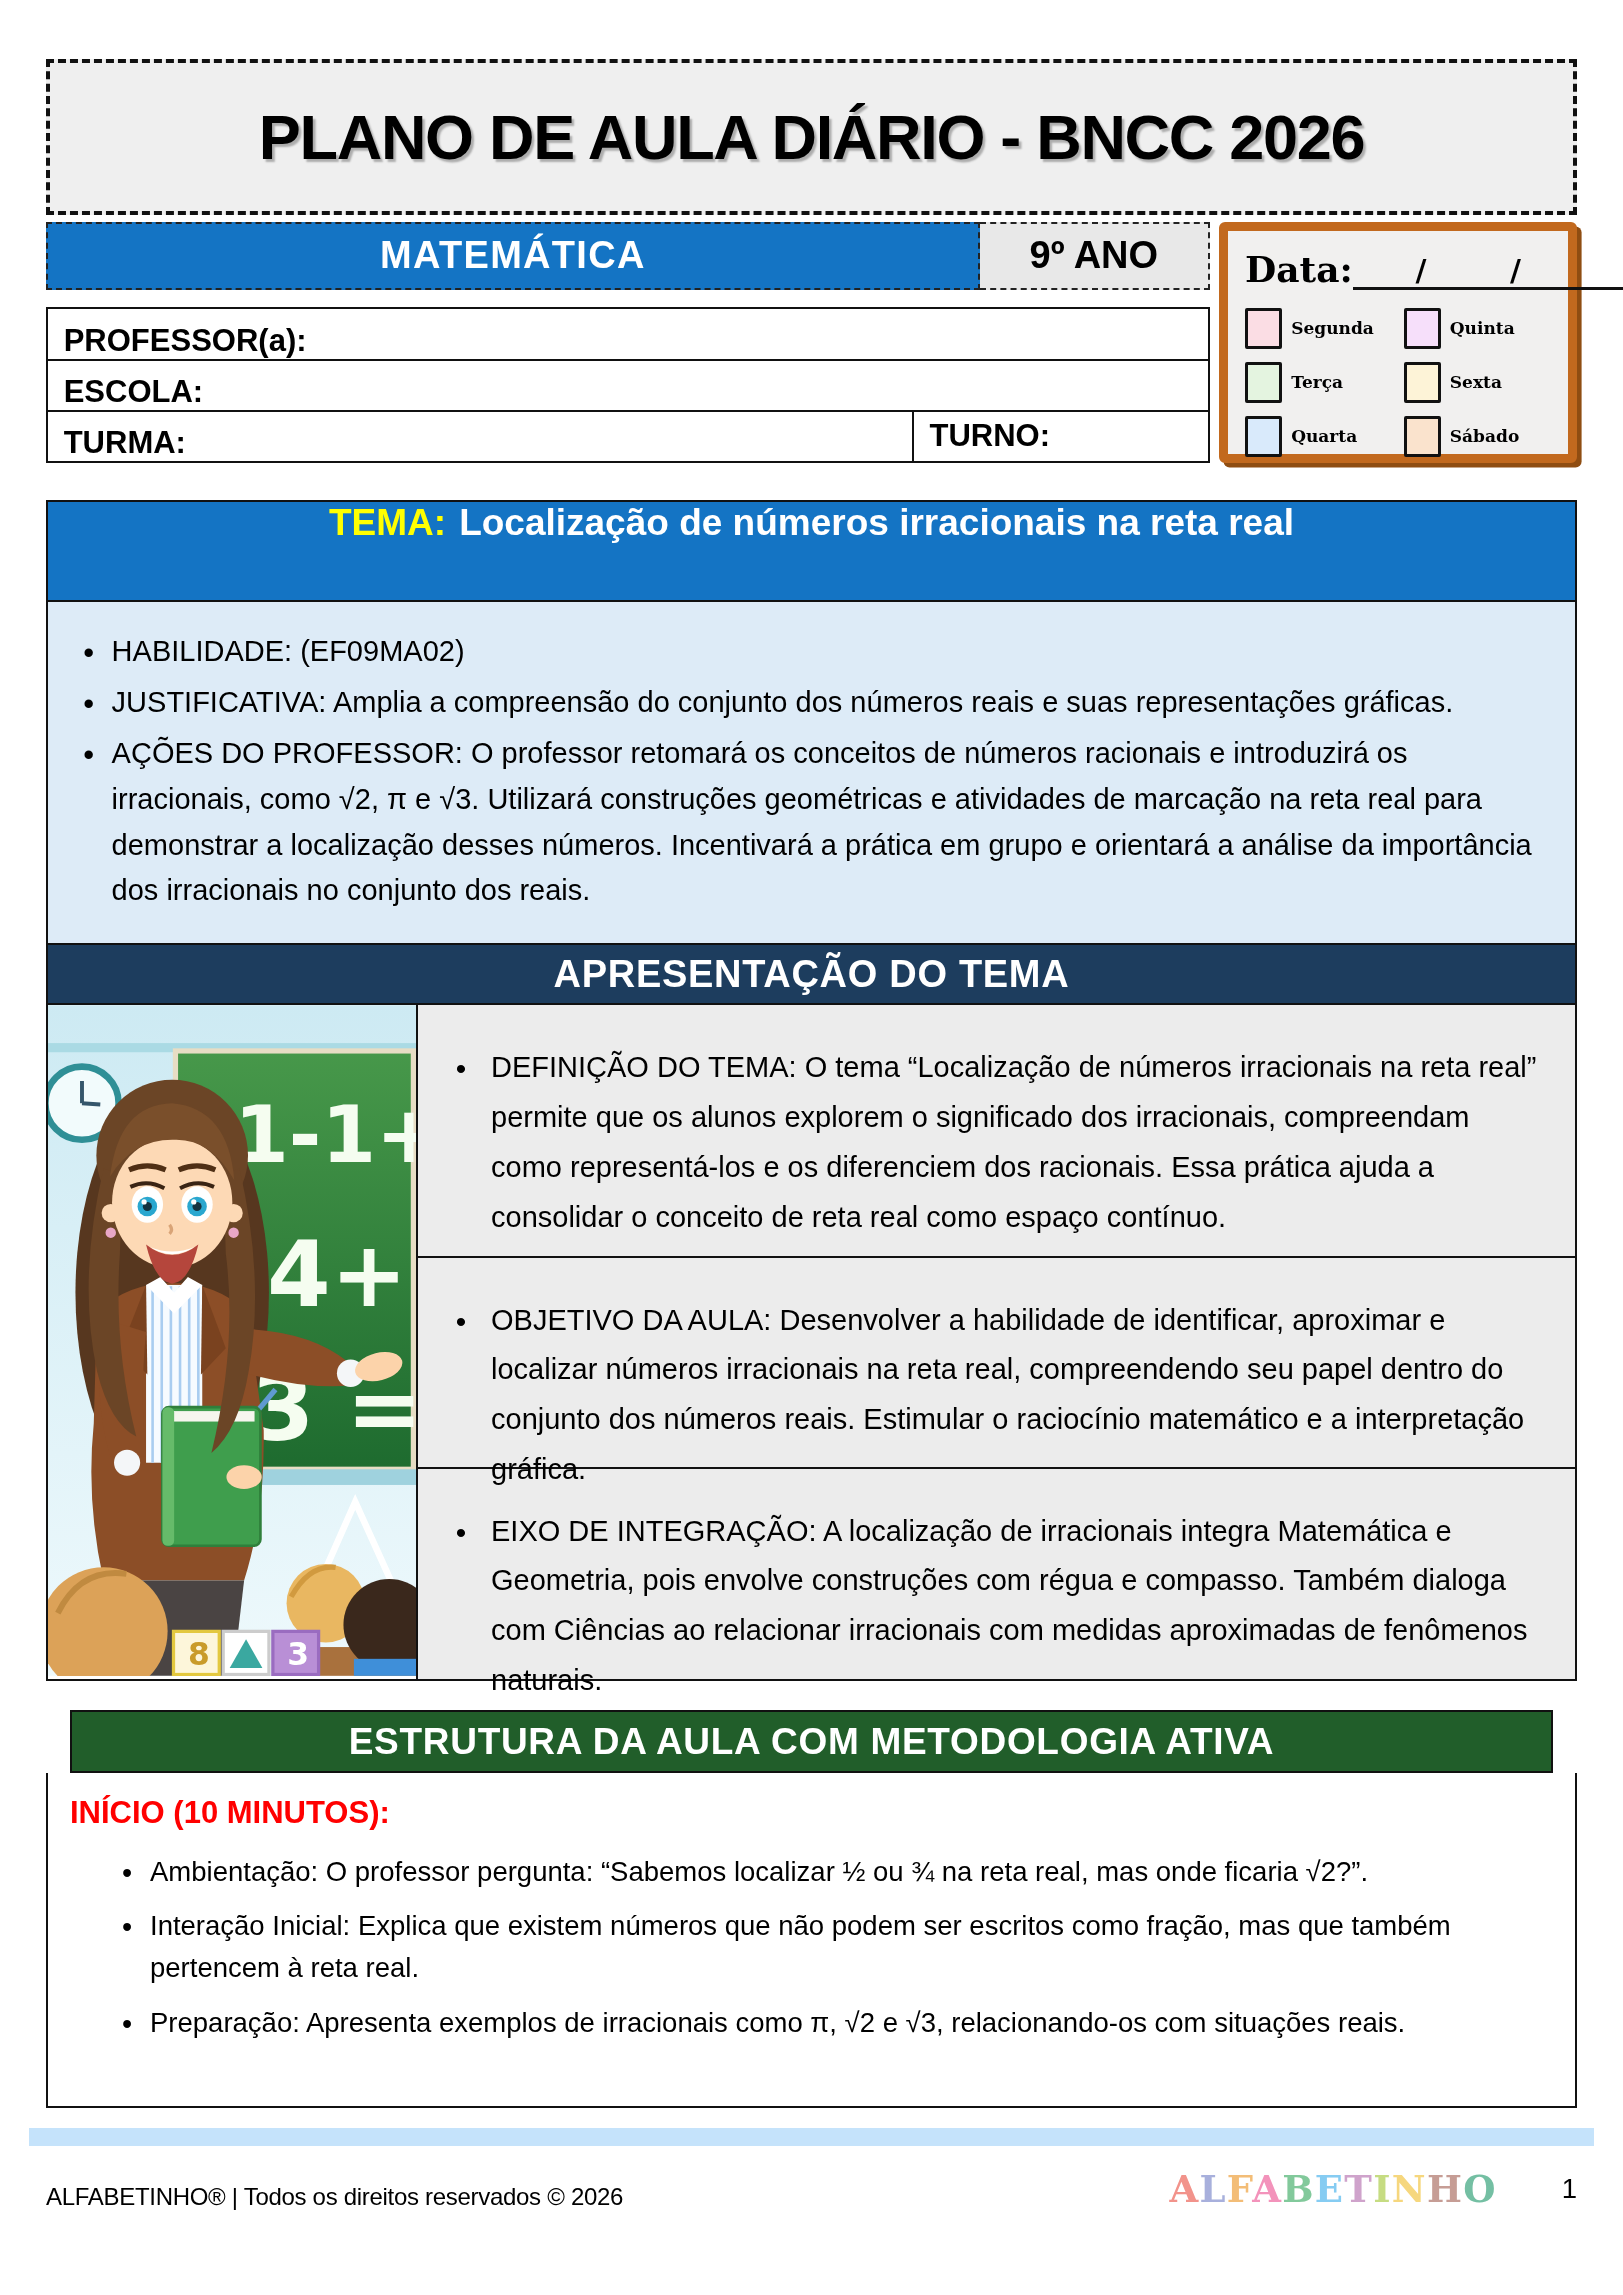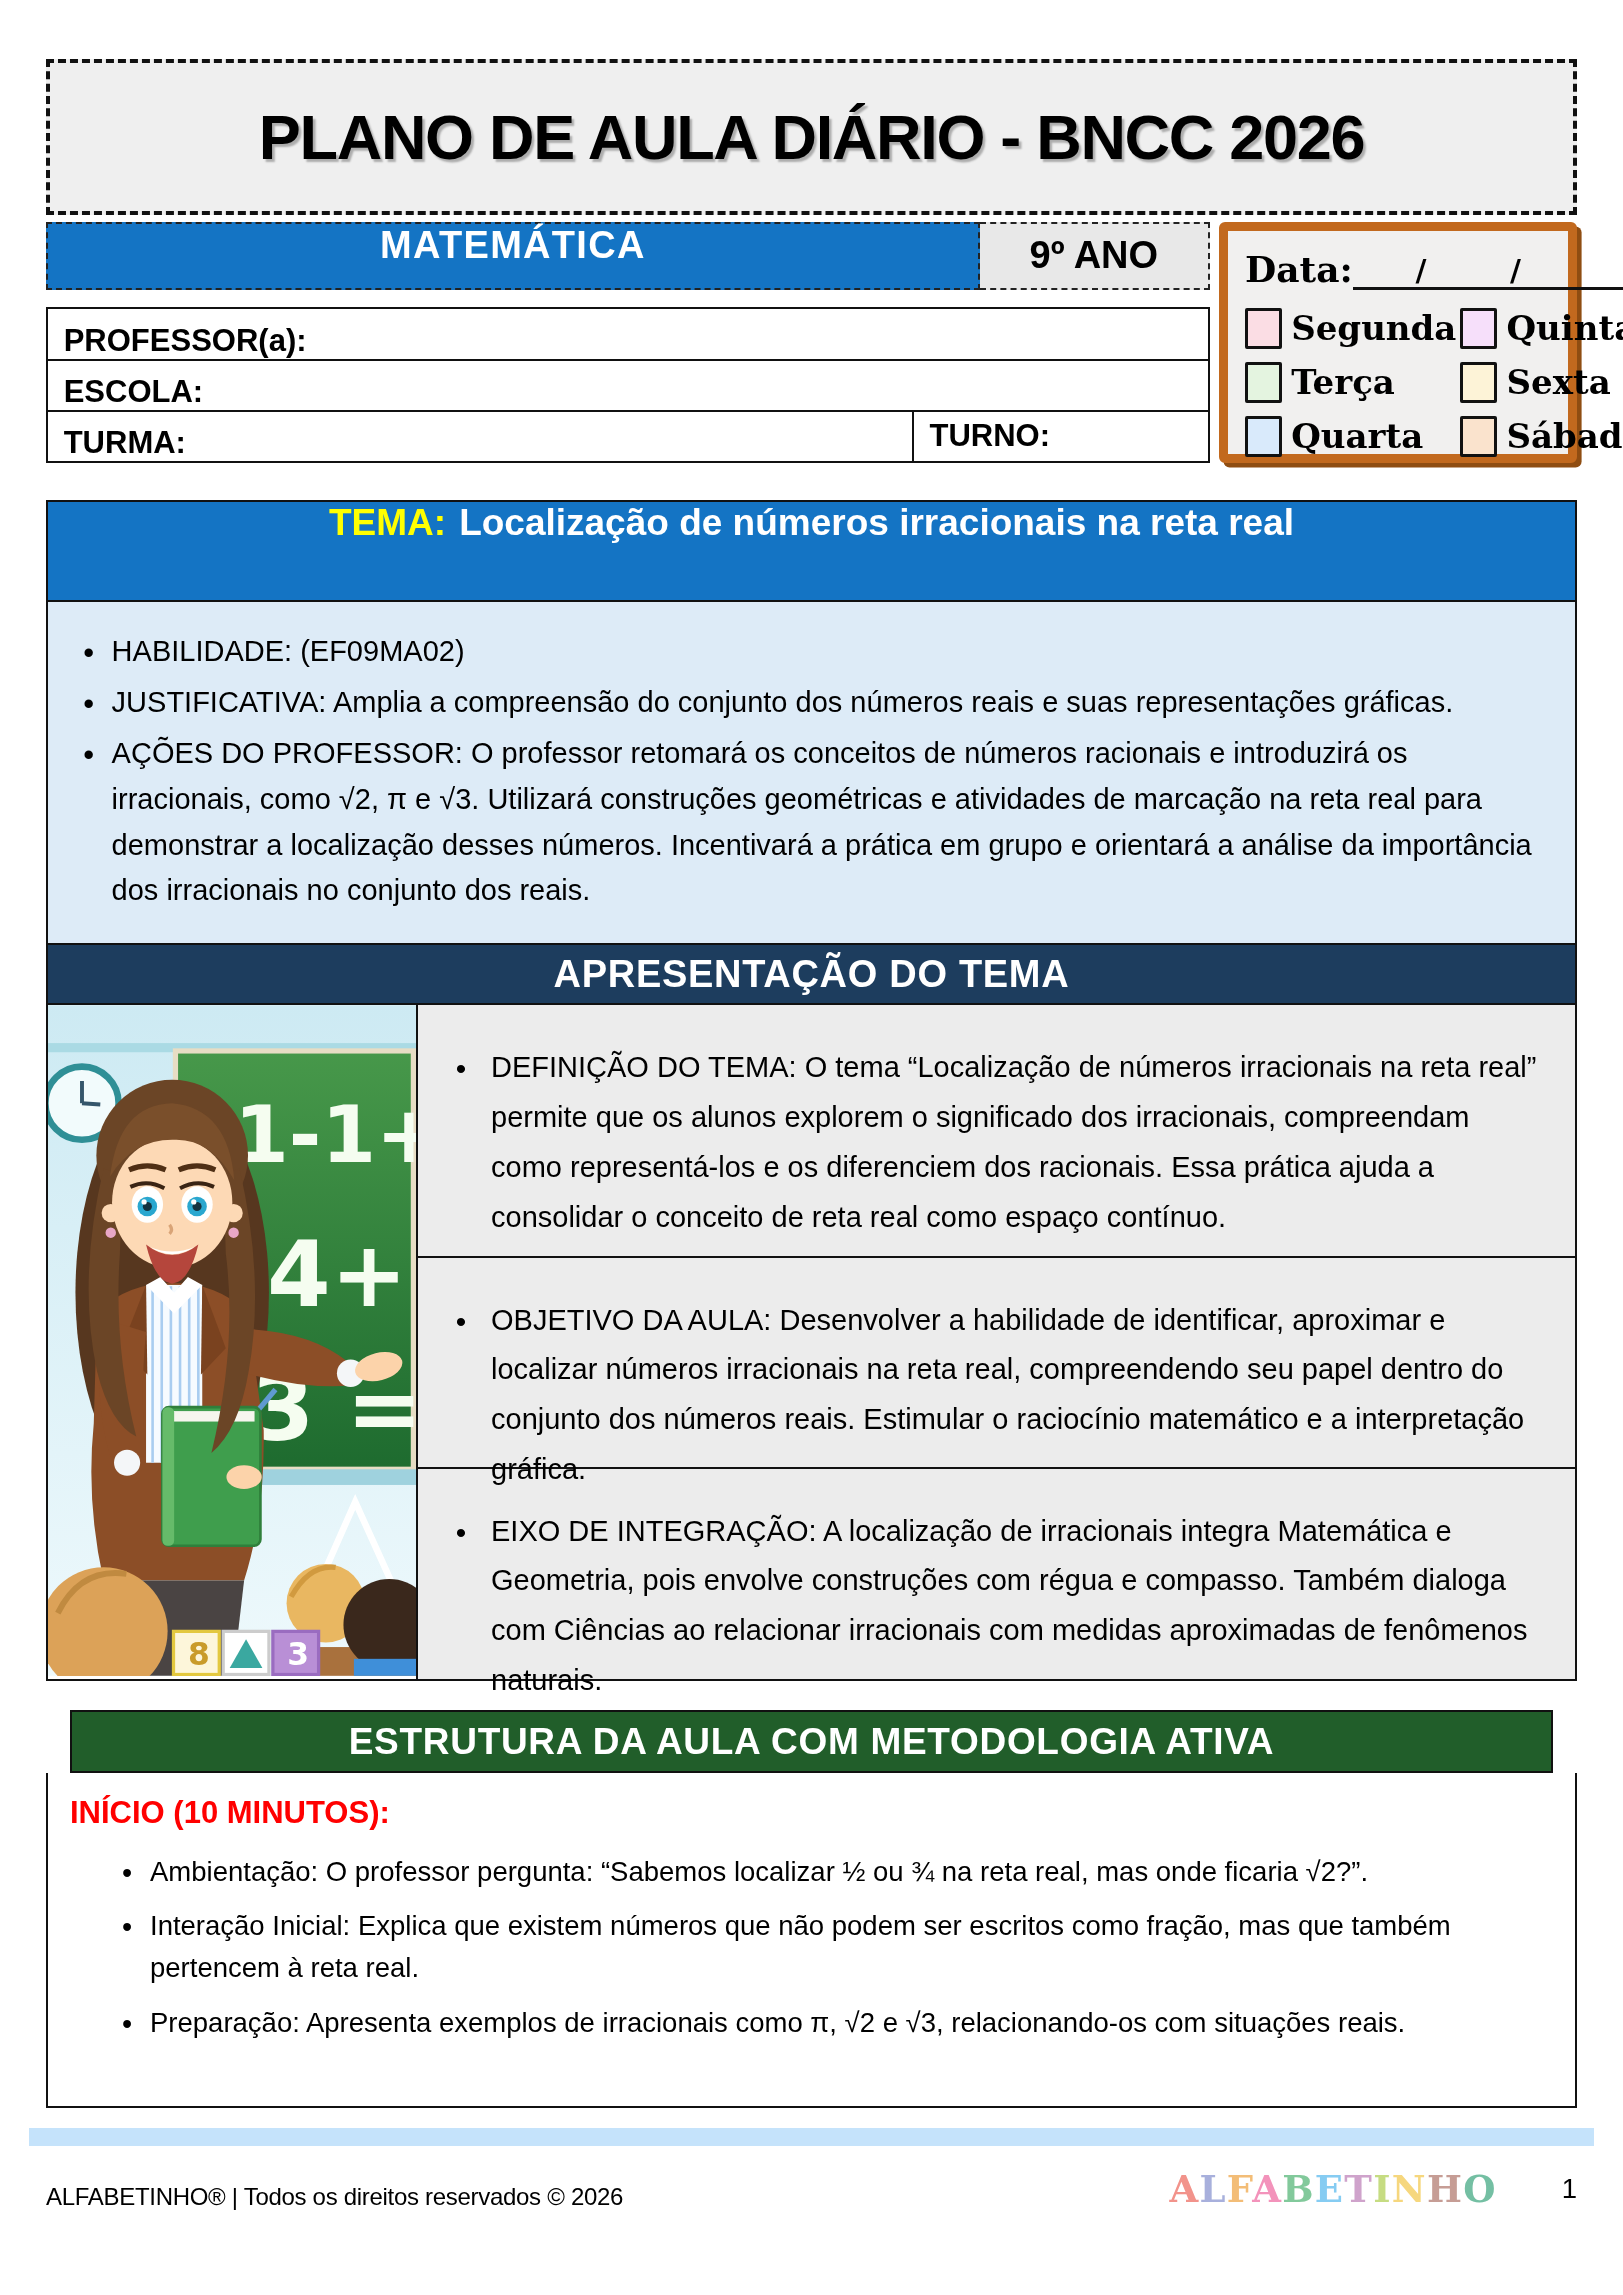--- a/index.html
+++ b/index.html
@@ -26,21 +26,21 @@
     text-shadow: 2.6px 3.3px 2px rgba(0,0,0,.28);
     white-space: nowrap;
   }
   
   .info-row { margin: 0 46px; display: flex; gap: 9.2px; height: 241px; }
   .info-left { flex: 1; display: flex; flex-direction: column; }
   .subject-row { height: 68px; display: flex; margin-bottom: 17px; }
   .subject-bar {
     flex: 1; background: #1474c4; border: 2px dashed #222;
     color: #fff; font-size: 38px; font-weight: bold; letter-spacing: 1.3px;
-    display: flex; align-items: flex-start; justify-content: center;
+    display: flex; align-items: center; justify-content: center;
   }
   .grade-box {
     width: 230px; background: #e8e8e8; border: 2px dashed #222; border-left: none;
     font-size: 38px; font-weight: bold;
     display: flex; align-items: center; justify-content: center;
   }
   .id-table { flex: 1; border: 2.6px solid #111; display: grid; grid-template-rows: 1fr 1fr 1fr; background: #fff; }
   .id-row { display: flex; align-items: flex-end; padding-left: 15.7px; font-size: 31px; font-weight: bold; }
   .id-row + .id-row { border-top: 2px solid #111; }
   .id-row.split { padding-left: 0; gap: 16px; }
@@ -52,21 +52,21 @@
     border: 9.8px solid #c2691e; border-radius: 6px;
     box-shadow: 4.6px 4.6px 0 #8f4d12;
     padding: 17px 17px 11.8px;
     font-family: "DejaVu Serif", serif;
   }
   .date-line { display: flex; align-items: flex-end; font-size: 36px; font-weight: bold; margin-bottom: 18.3px; }
   .date-rule { flex: 1; border-bottom: 3.9px solid #111; white-space: pre; font-size: 30px; text-align: left; line-height: 1.1; }
   .days-grid { display: grid; grid-template-columns: 1.05fr 1fr; row-gap: 13px; column-gap: 3.9px; }
   .day-item { display: flex; align-items: center; gap: 9.2px; }
   .day-box { width: 37px; height: 41px; border: 3.3px solid #111; border-radius: 2px; flex: none; }
-  .day-label { font-size: 34px; font-weight: bold; }
+  .day-label { font-size: 17px; font-weight: bold; }
   
   .tema { margin: 37px 46px 0; border: 2.6px solid #111; }
   .tema-bar {
     height: 98px; background: #1474c4;
     display: flex; align-items: flex-start; justify-content: center; gap: 13px;
     font-size: 37px; font-weight: bold;
   }
   .tema-label { color: #ffff00; }
   .tema-title { color: #ffffff; }
   .tema-content { background: #ddebf7; border-top: 2.6px solid #111; padding: 27.5px 30px 23.6px 19.6px; }

